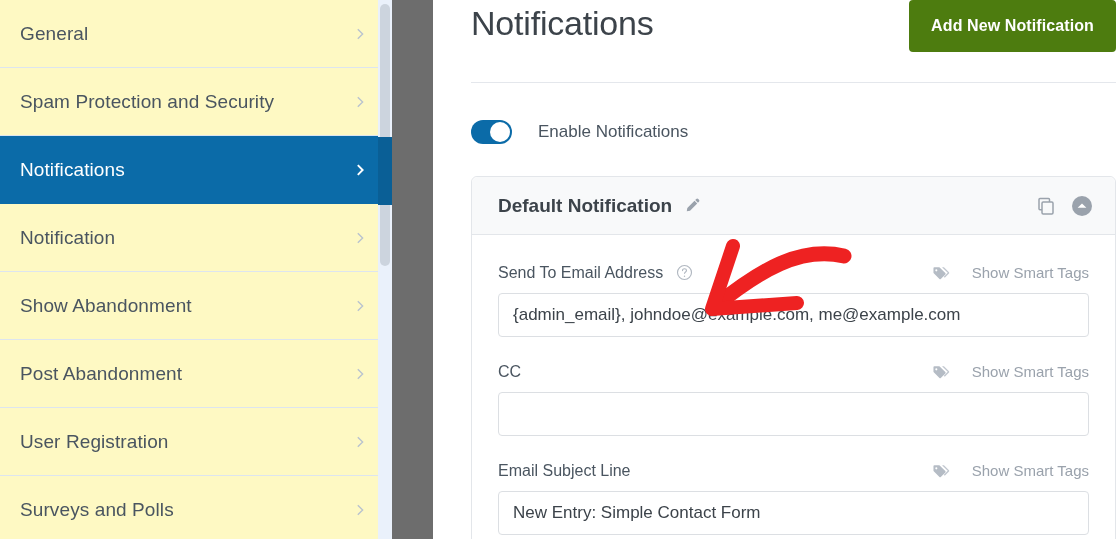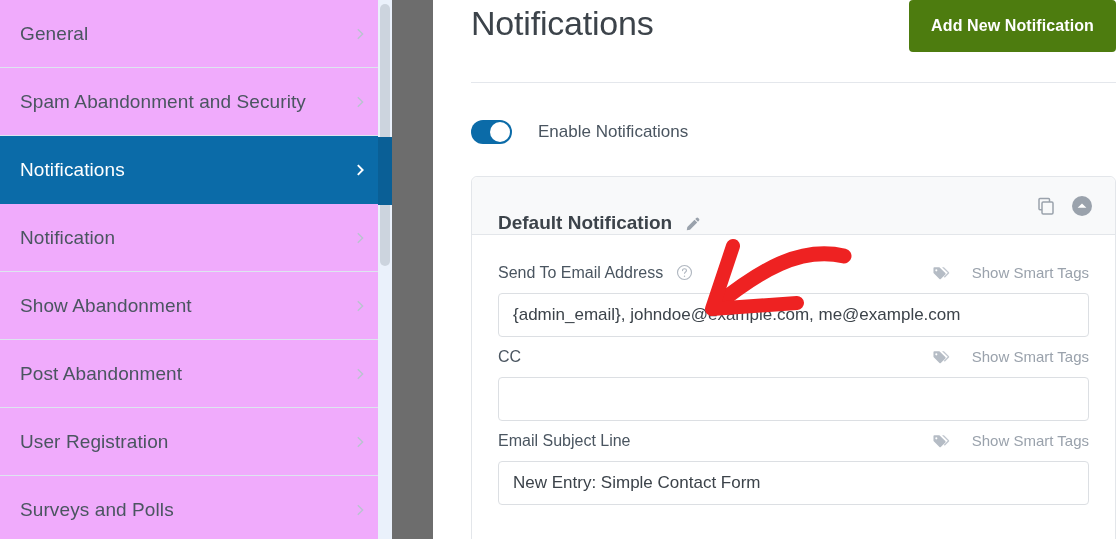--- a/index.html
+++ b/index.html
@@ -24,21 +24,21 @@
     background: #eaf1fb;
     overflow: hidden;
   }
   .nav-item {
     position: relative;
     height: 68px;
     display: flex;
     align-items: center;
     padding: 0 18px 0 20px;
     border-bottom: 1px solid #dde5ef;
-    background: #f0abfc;
+    background: #fef9c3;
     cursor: pointer;
   }
   .nav-item .nav-label {
     font-size: 19px;
     color: #4a5560;
     letter-spacing: 0.1px;
     font-weight: 400;
     white-space: nowrap;
   }
   .nav-item .nav-chev {
@@ -170,21 +170,21 @@
     border-radius: 6px;
     background: #ffffff;
   }
   #card-head {
     position: relative;
     height: 58px;
     background: #f8f9fa;
     border-bottom: 1px solid #e3e6ea;
     border-radius: 6px 6px 0 0;
     display: flex;
-    align-items: flex-end;
+    align-items: center;
     padding: 0 20px 0 26px;
   }
   #card-title {
     font-size: 19px;
     font-weight: 700;
     color: #3c434a;
   }
   #edit-name-icon {
     margin-left: 11px;
     width: 18px; height: 18px;
@@ -203,21 +203,21 @@
   .head-actions .act {
     width: 22px; height: 22px;
     color: #9aa2ac;
     cursor: pointer;
     display: inline-flex;
   }
 
   #card-body {
     padding: 26px 26px 0 26px;
   }
-  .field { margin-bottom: 8px; }
+  .field { margin-bottom: 23px; }
   .field-top {
     position: relative;
     height: 24px;
     margin-bottom: 8px;
   }
   .field-label {
     font-size: 16px;
     color: #4a5560;
     line-height: 24px;
   }
@@ -273,21 +273,21 @@
     <div class="nav-item">
       <span class="nav-label">General</span>
       <span class="nav-chev">
         <svg viewBox="0 0 16 16" width="14" height="14" fill="none" stroke="currentColor" stroke-width="1.6">
             <path d="M5.5 2.5L11 8l-5.5 5.5"></path>
           </svg>
       </span>
     </div>
 
     <div class="nav-item">
-      <span class="nav-label">Spam Abandonment and Security</span>
+      <span class="nav-label">Spam Protection and Security</span>
       <span class="nav-chev">
         <svg viewBox="0 0 16 16" width="14" height="14" fill="none" stroke="currentColor" stroke-width="1.6">
             <path d="M5.5 2.5L11 8l-5.5 5.5"></path>
           </svg>
       </span>
     </div>
 
     <div class="nav-item active">
       <span class="nav-label">Notifications</span>
       <span class="nav-chev">

